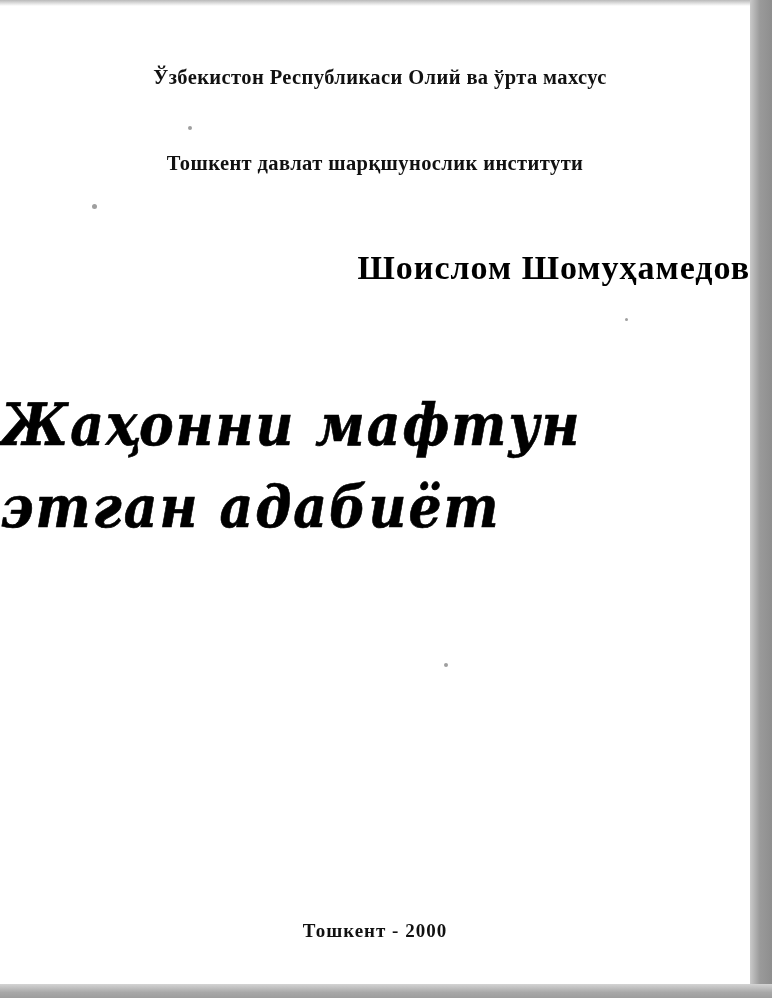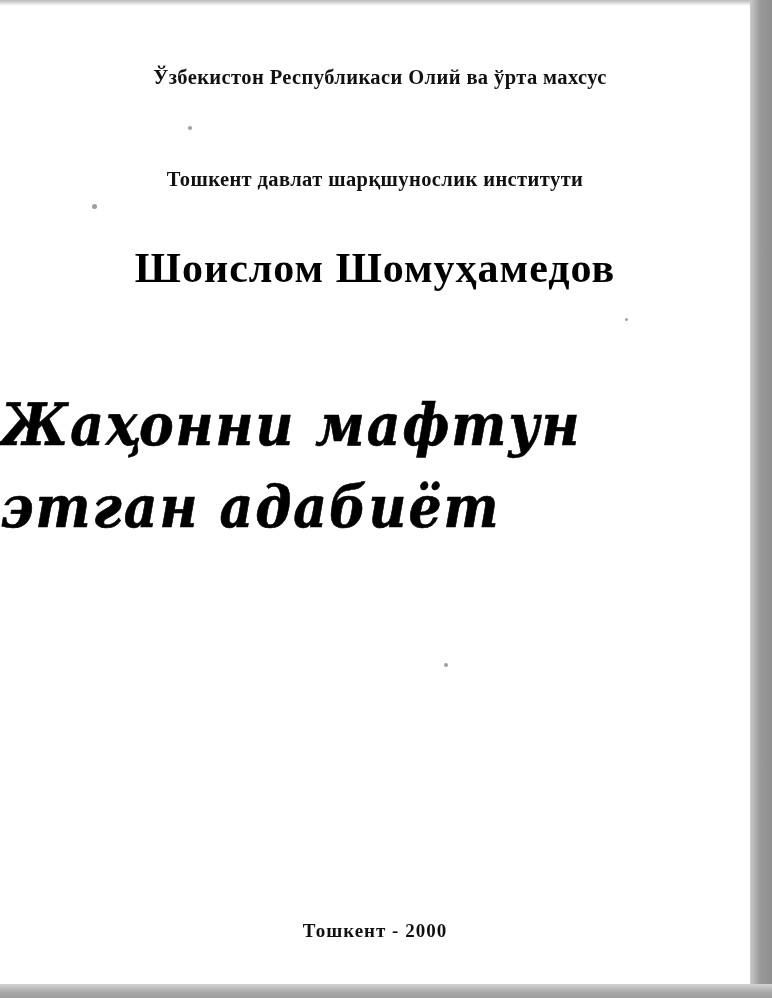--- a/index.html
+++ b/index.html
@@ -62,36 +62,36 @@
     text-align: center;
     font-size: 20.5px;
     line-height: 31px;
     letter-spacing: 0.4px;
     color: #111;
     font-weight: 600;
   }
   .institute {
     position: absolute;
     left: 0;
-    top: 164px;
+    top: 148px;
     width: 750px;
     text-align: center;
     font-size: 20.5px;
     line-height: 30px;
     letter-spacing: 0.4px;
     color: #111;
     font-weight: 600;
   }
   .author {
     position: absolute;
     left: 0;
     top: 246px;
     width: 750px;
-    text-align: center;
-    font-size: 42px;
+    text-align: right;
+    font-size: 34px;
     line-height: 44px;
     letter-spacing: 1px;
     color: #000;
     font-weight: 700;
   }
 
   .title-block {
     position: absolute;
     left: 0;
     top: 392px;

